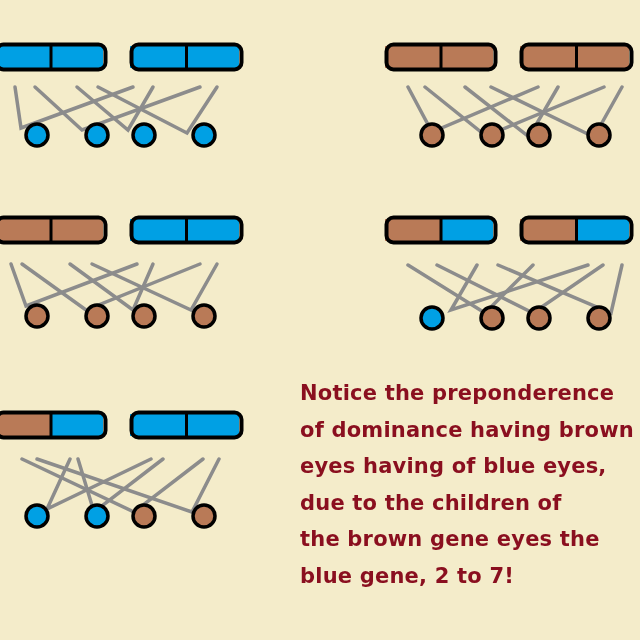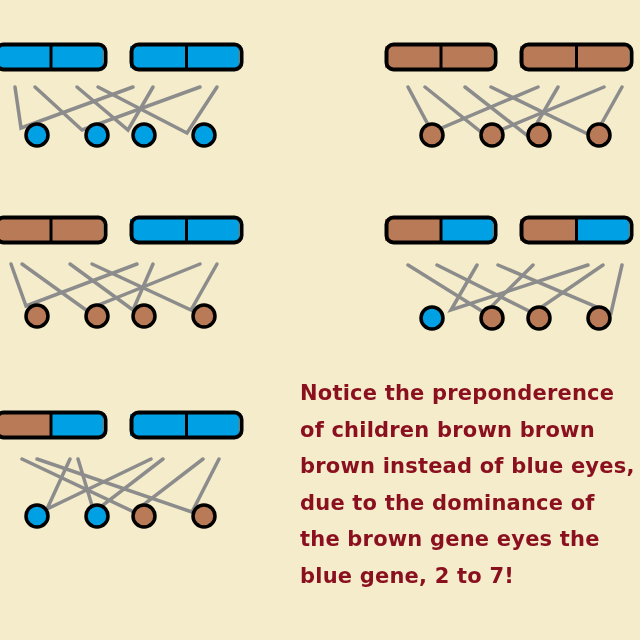--- a/index.html
+++ b/index.html
@@ -144,18 +144,18 @@
       </g>
       <circle cx="42" cy="108" r="11" fill="#00a0e4" stroke="#000000" stroke-width="3.5"></circle>
       <circle cx="102" cy="108" r="11" fill="#00a0e4" stroke="#000000" stroke-width="3.5"></circle>
       <circle cx="149" cy="108" r="11" fill="#b97a57" stroke="#000000" stroke-width="3.5"></circle>
       <circle cx="209" cy="108" r="11" fill="#b97a57" stroke="#000000" stroke-width="3.5"></circle>
     </g>
   </svg>
 
 <div class="note">
   <span>Notice the preponderence</span>
-  <span>of children brown brown</span>
-  <span>brown instead of blue eyes,</span>
-  <span>due to the dominance of</span>
+  <span>of dominance having brown</span>
+  <span>eyes having of blue eyes,</span>
+  <span>due to the children of</span>
   <span>the brown gene eyes the</span>
   <span>blue gene, 2 to 7!</span>
 </div>
 
 </body></html>

